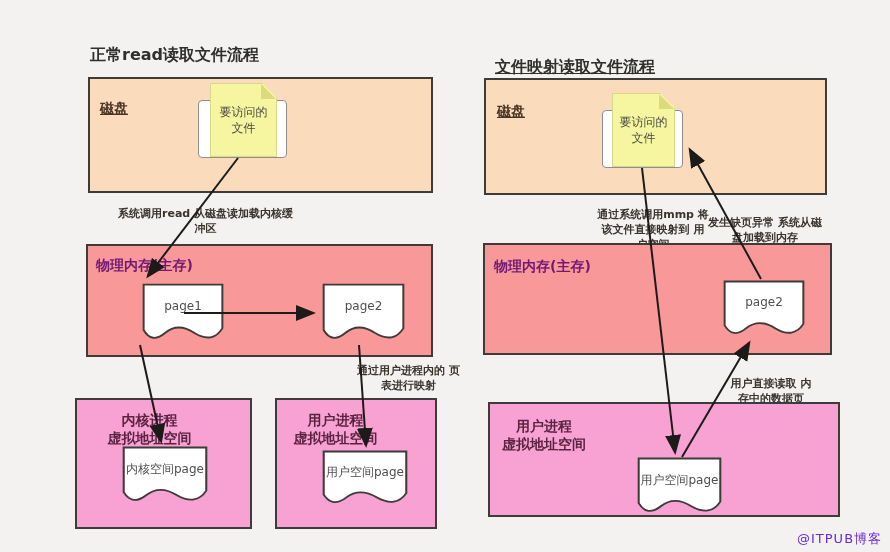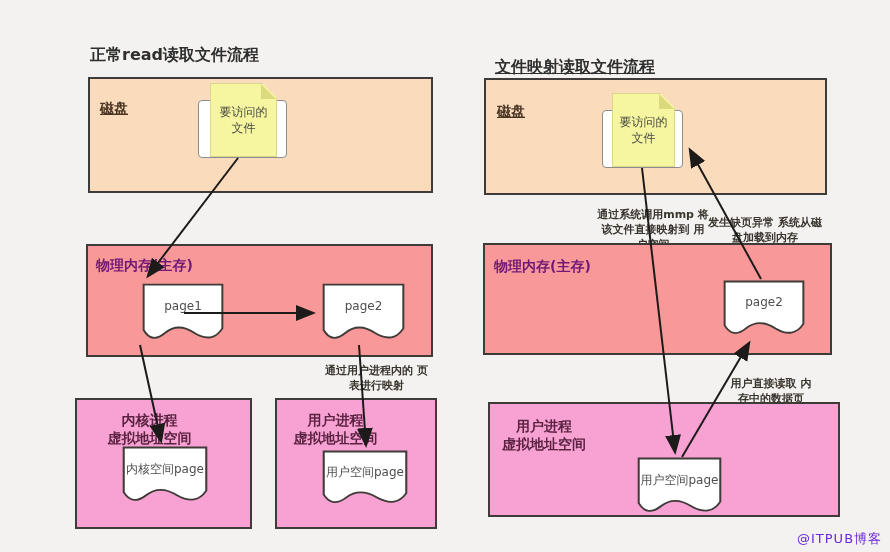--- a/index.html
+++ b/index.html
@@ -42,38 +42,40 @@
 
   <div class="box disk" style="left:88px;top:77px;width:345px;height:116px;"></div>
   <div class="box-label disk-label" style="left:100px;top:100px;">磁盘</div>
   <div class="file-card" style="left:198px;top:100px;width:89px;height:58px;"></div>
   <div class="sticky" style="left:210px;top:83px;width:67px;height:74px;">
     <span class="fold"></span>
     <span class="txt">要访问的
 文件</span>
   </div>
 
+  <div class="note" style="left:118px;top:207px;width:175px;">系统调用read
+从磁盘读加载内核缓冲区</div>
 
   <div class="box ram" style="left:86px;top:244px;width:347px;height:113px;"></div>
   <div class="box-label ram-label" style="left:96px;top:257px;">物理内存(主存)</div>
 
   <div class="doc" style="left:98px;top:283px;width:82px;height:61px;margin-left:44px;">
     <svg viewBox="0 0 100 78" preserveAspectRatio="none">
         <path d="M2,2 H98 V58 Q86,78 64,64 Q44,50 28,64 Q12,78 2,60 Z" fill="#ffffff" stroke="#3f3b38" stroke-width="2.4"></path>
       </svg>
     <span class="txt">page1</span>
   </div>
   <div class="doc" style="left:322px;top:283px;width:83px;height:61px;">
     <svg viewBox="0 0 100 78" preserveAspectRatio="none">
         <path d="M2,2 H98 V58 Q86,78 64,64 Q44,50 28,64 Q12,78 2,60 Z" fill="#ffffff" stroke="#3f3b38" stroke-width="2.4"></path>
       </svg>
     <span class="txt">page2</span>
   </div>
 
-  <div class="note" style="left:324px;top:364px;width:105px;">通过用户进程内的
+  <div class="note" style="left:356px;top:364px;width:105px;">通过用户进程内的
 页表进行映射</div>
 
   <div class="box proc" style="left:75px;top:398px;width:177px;height:131px;"></div>
   <div class="box-label proc-label" style="left:92px;top:412px;width:115px;">内核进程
 虚拟地址空间</div>
   <div class="doc" style="left:122px;top:446px;width:86px;height:60px;">
     <svg viewBox="0 0 100 78" preserveAspectRatio="none">
         <path d="M2,2 H98 V58 Q86,78 64,64 Q44,50 28,64 Q12,78 2,60 Z" fill="#ffffff" stroke="#3f3b38" stroke-width="2.4"></path>
       </svg>
     <span class="txt">内核空间page</span>

